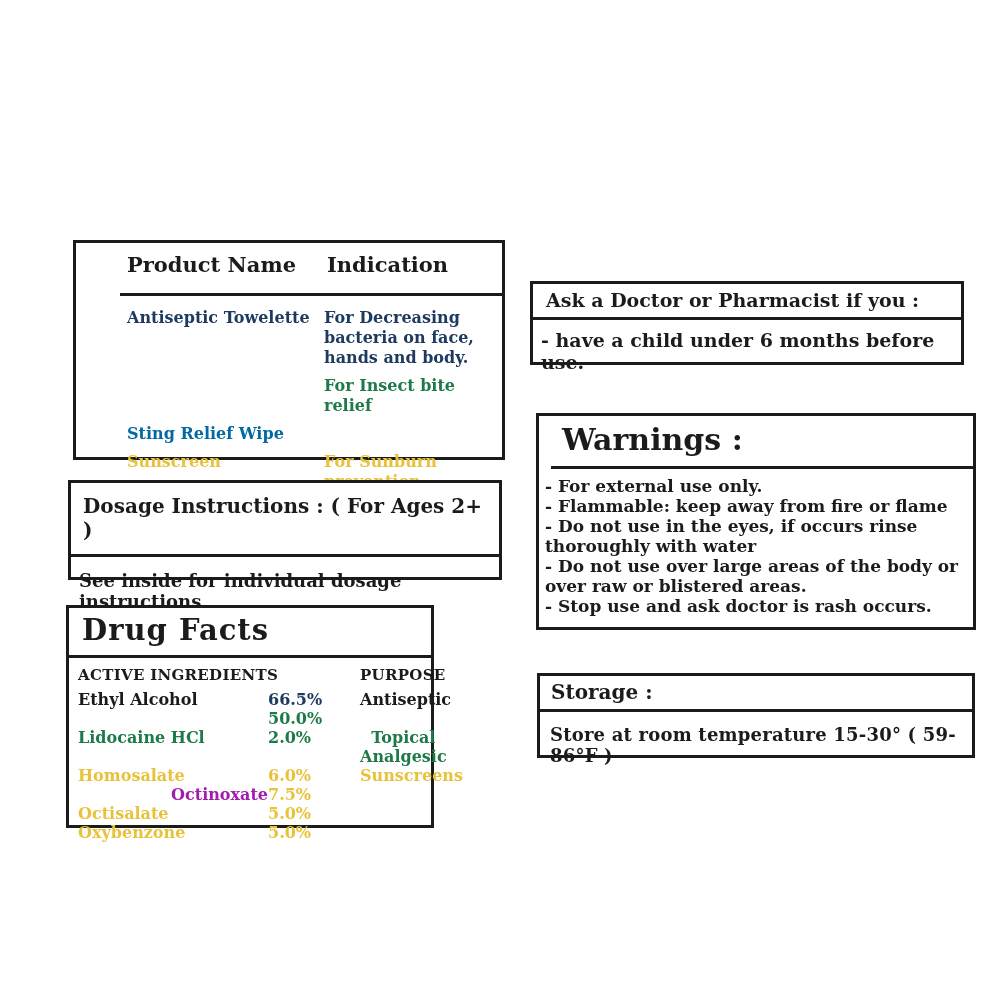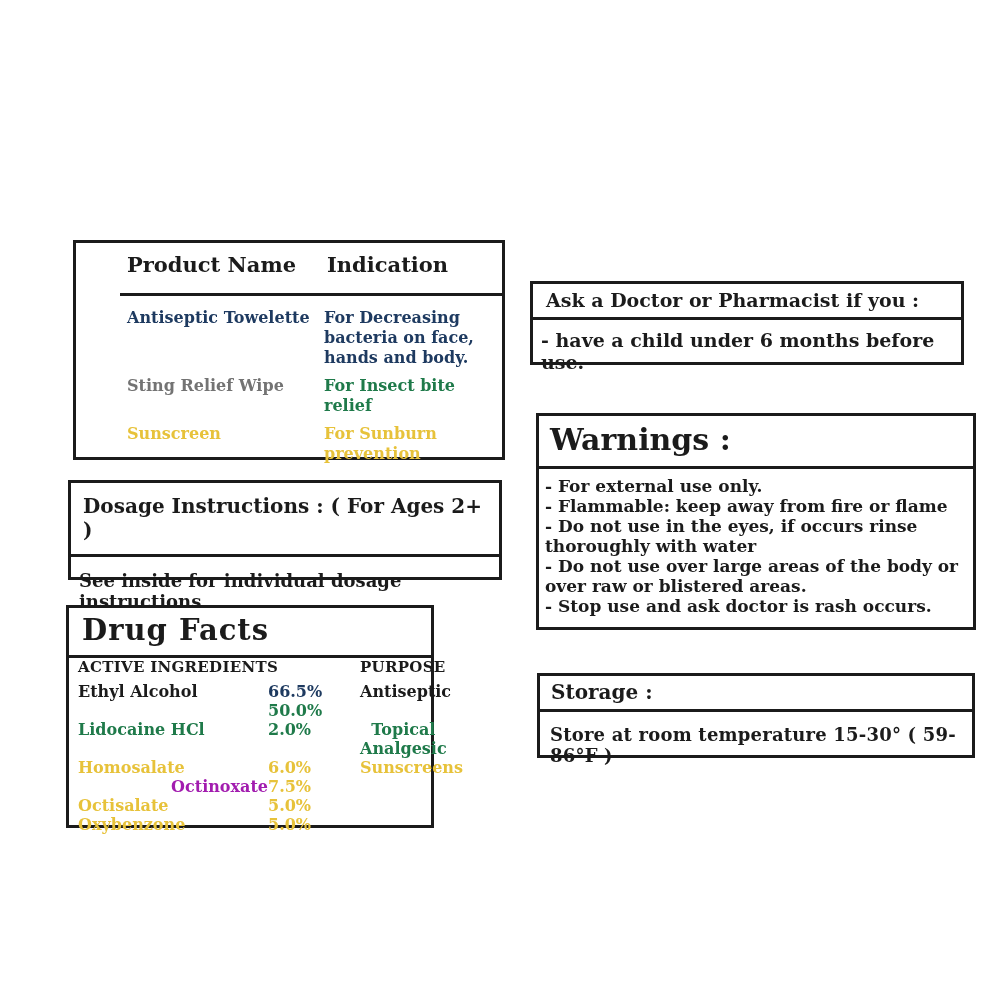--- a/index.html
+++ b/index.html
@@ -26,32 +26,32 @@
   .pt-body { padding:12px 4px 0 7px; display:flex; flex-direction:column; row-gap:8px; }
   .pt-row { display:grid; grid-template-columns:197px 1fr; font-size:16px; line-height:20px; }
 
   
   .ask-box { left:530px; top:281px; width:434px; height:84px; }
   .ask-header { padding:5px 10px 6px 13px; font-size:19px; }
   .ask-body { padding:9px 6px 0 8px; font-size:19px; }
 
   
   .warn-box { left:536px; top:413px; width:440px; height:217px; }
-  .warn-header { padding:7px 10px 9px 11px; font-size:30px; line-height:34px; }
+  .warn-header { padding:7px 10px 9px 11px; font-size:30px; line-height:34px;margin-left:12px; }
   .warn-body { padding:7px 4px 0 6px; font-size:17px; line-height:20px; }
 
   
   .dose-box { left:68px; top:480px; width:434px; height:100px; }
   .dose-header { padding:11px 10px 12px 12px; font-size:20px; }
   .dose-body { padding:13px 4px 0 8px; font-size:18px; }
 
   
   .df-box { left:66px; top:605px; width:368px; height:223px; }
   .df-header { padding:7px 10px 10px 13px; font-size:29px; line-height:30px; letter-spacing:1px; }
-  .df-body { padding:0 4px 0 9px; }
+  .df-body { padding:8px 4px 0 9px; }
   .df-cols { display:grid; grid-template-columns:282px 1fr; font-size:15px; line-height:18px; margin-bottom:6px; letter-spacing:0.3px; }
   .df-row { display:grid; grid-template-columns:190px 92px 1fr; font-size:16px; line-height:19px; }
 
   
   .stor-box { left:537px; top:673px; width:438px; height:85px; }
   .stor-header { padding:4px 10px 5px 11px; font-size:20px; }
   .stor-body { padding:12px 4px 0 10px; font-size:18px; letter-spacing:0.2px; }
 </style>
 </head>
 <body>
@@ -60,21 +60,21 @@
   <div class="pt-header box-header">
     <span>Product Name</span>
     <span>Indication</span>
   </div>
   <div class="pt-body">
     <div class="pt-row">
       <span style="color: rgb(30, 58, 96);">Antiseptic Towelette</span>
       <span style="color: rgb(30, 58, 96);">For Decreasing bacteria on face, hands and body.</span>
     </div>
     <div class="pt-row">
-      <span style="color: #737373;">Sting Relief Wipe</span>
+      <span style="color: #0369a1; margin-top: 48px;">Sting Relief Wipe</span>
       <span style="color: rgb(31, 122, 74);">For Insect bite relief</span>
     </div>
     <div class="pt-row">
       <span style="color: rgb(231, 194, 58);">Sunscreen</span>
       <span style="color: rgb(231, 194, 58);">For Sunburn prevention</span>
     </div>
   </div>
 </div>
 
 <div class="box ask-box">

